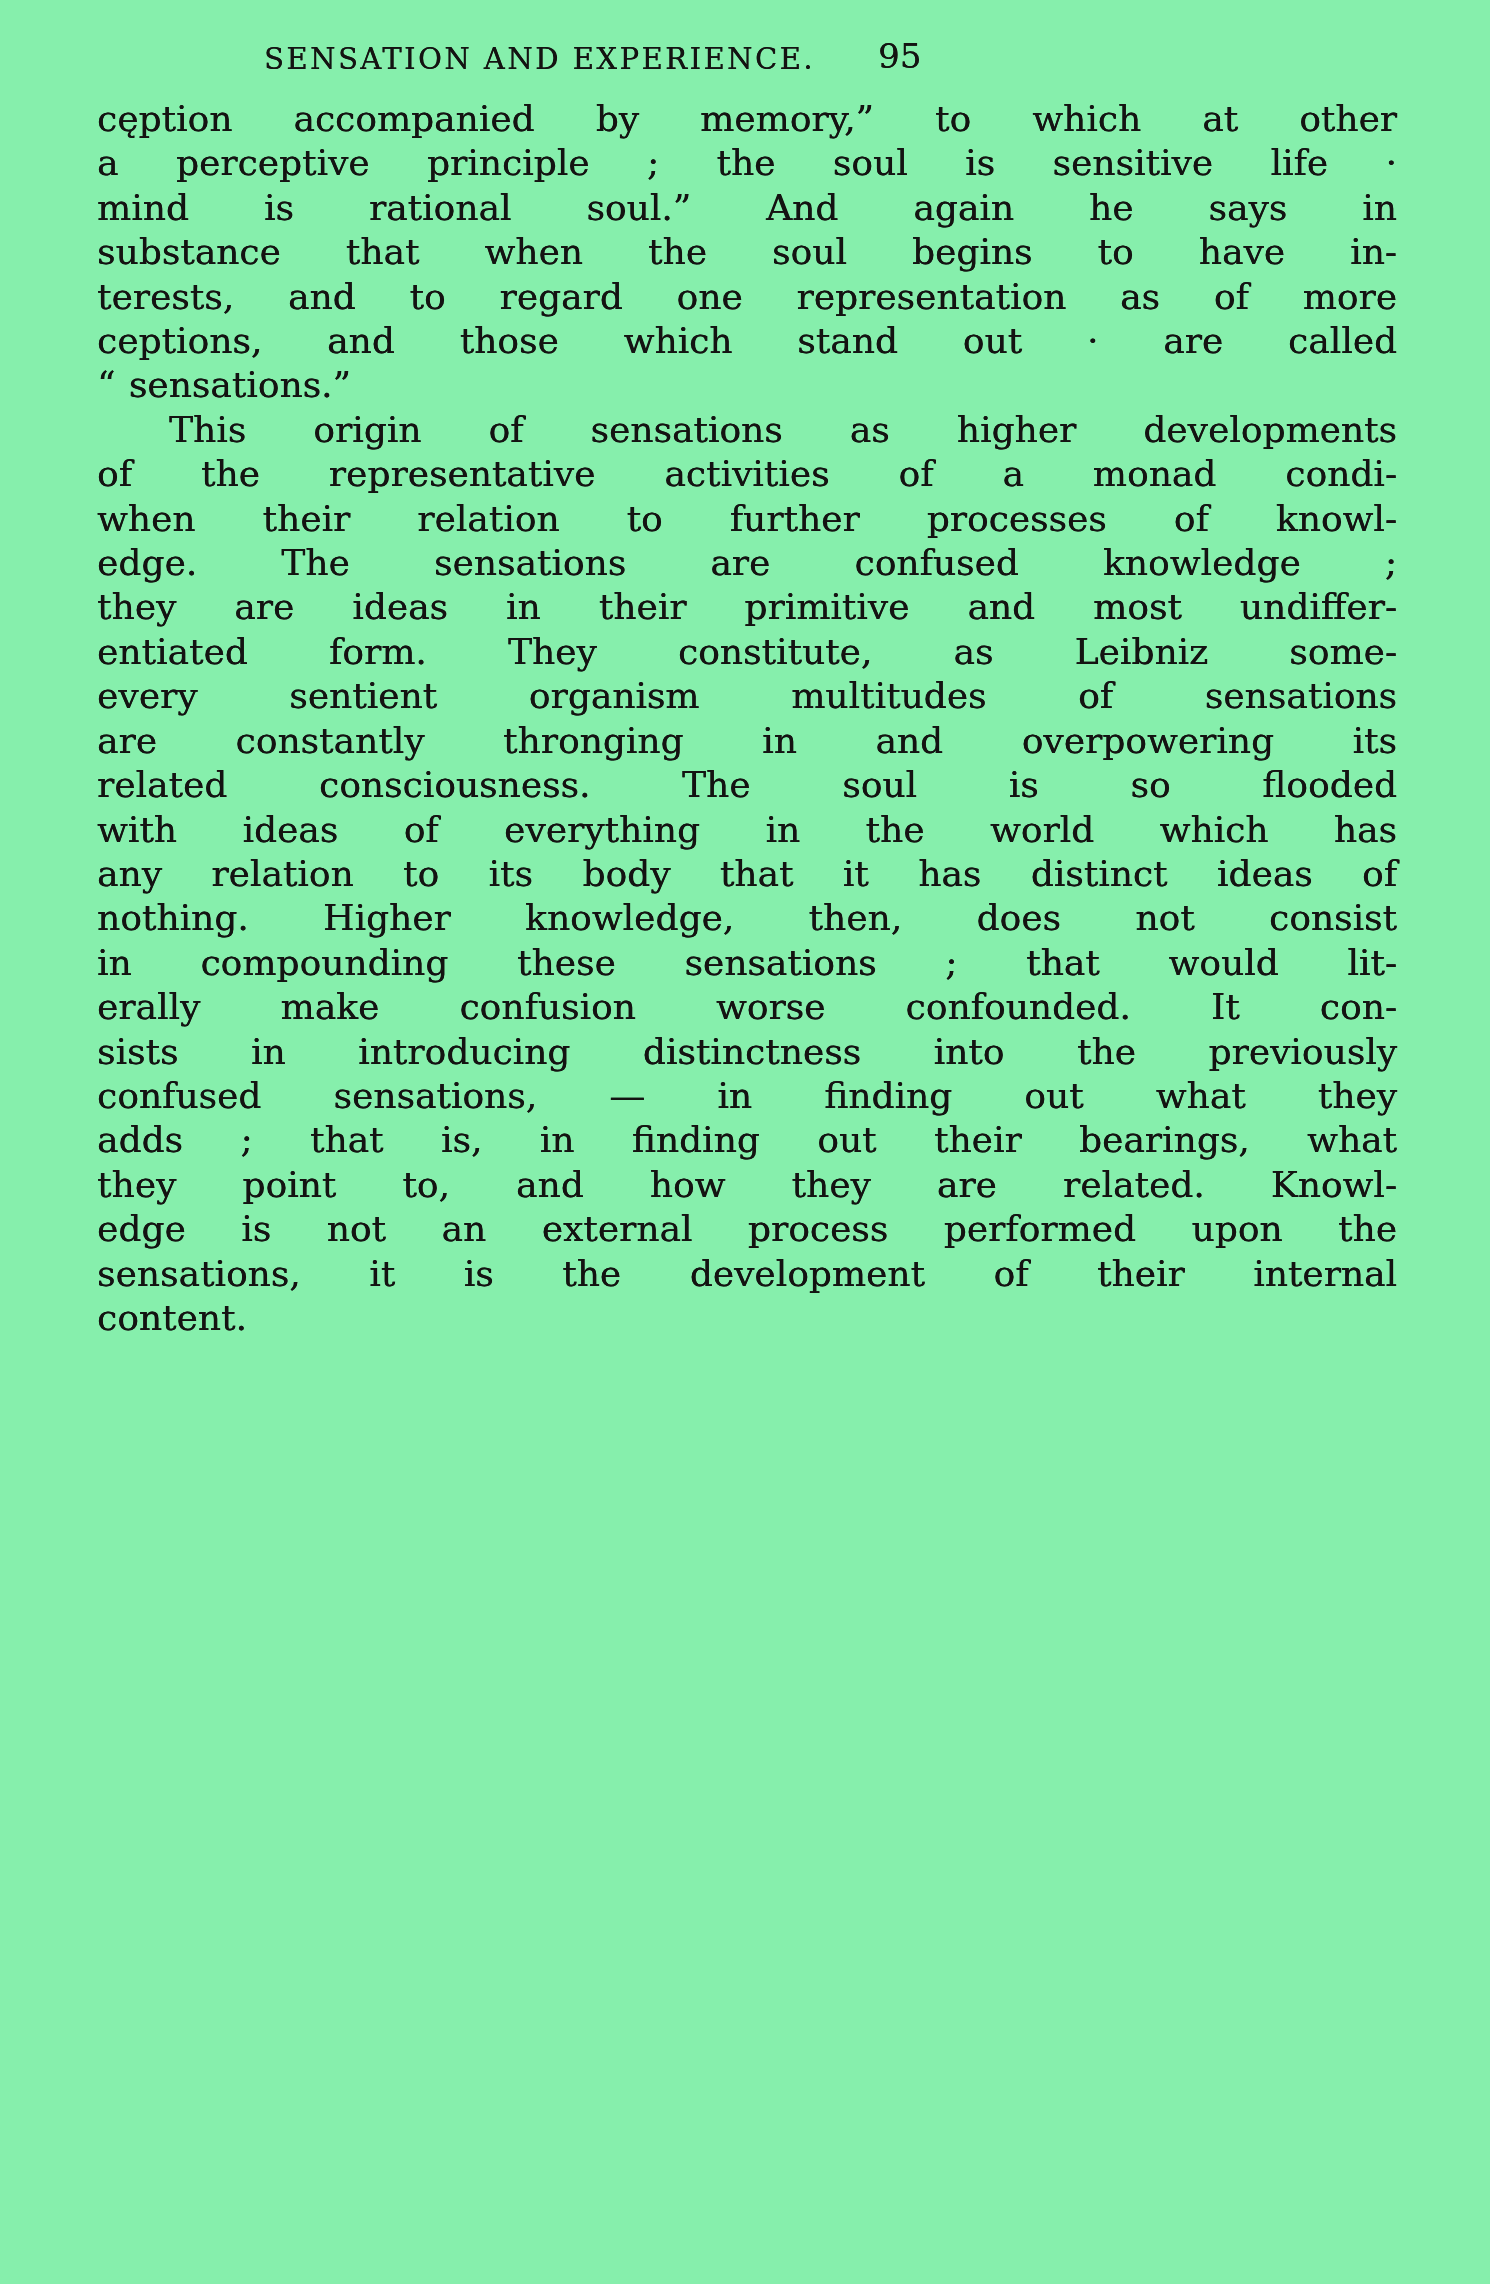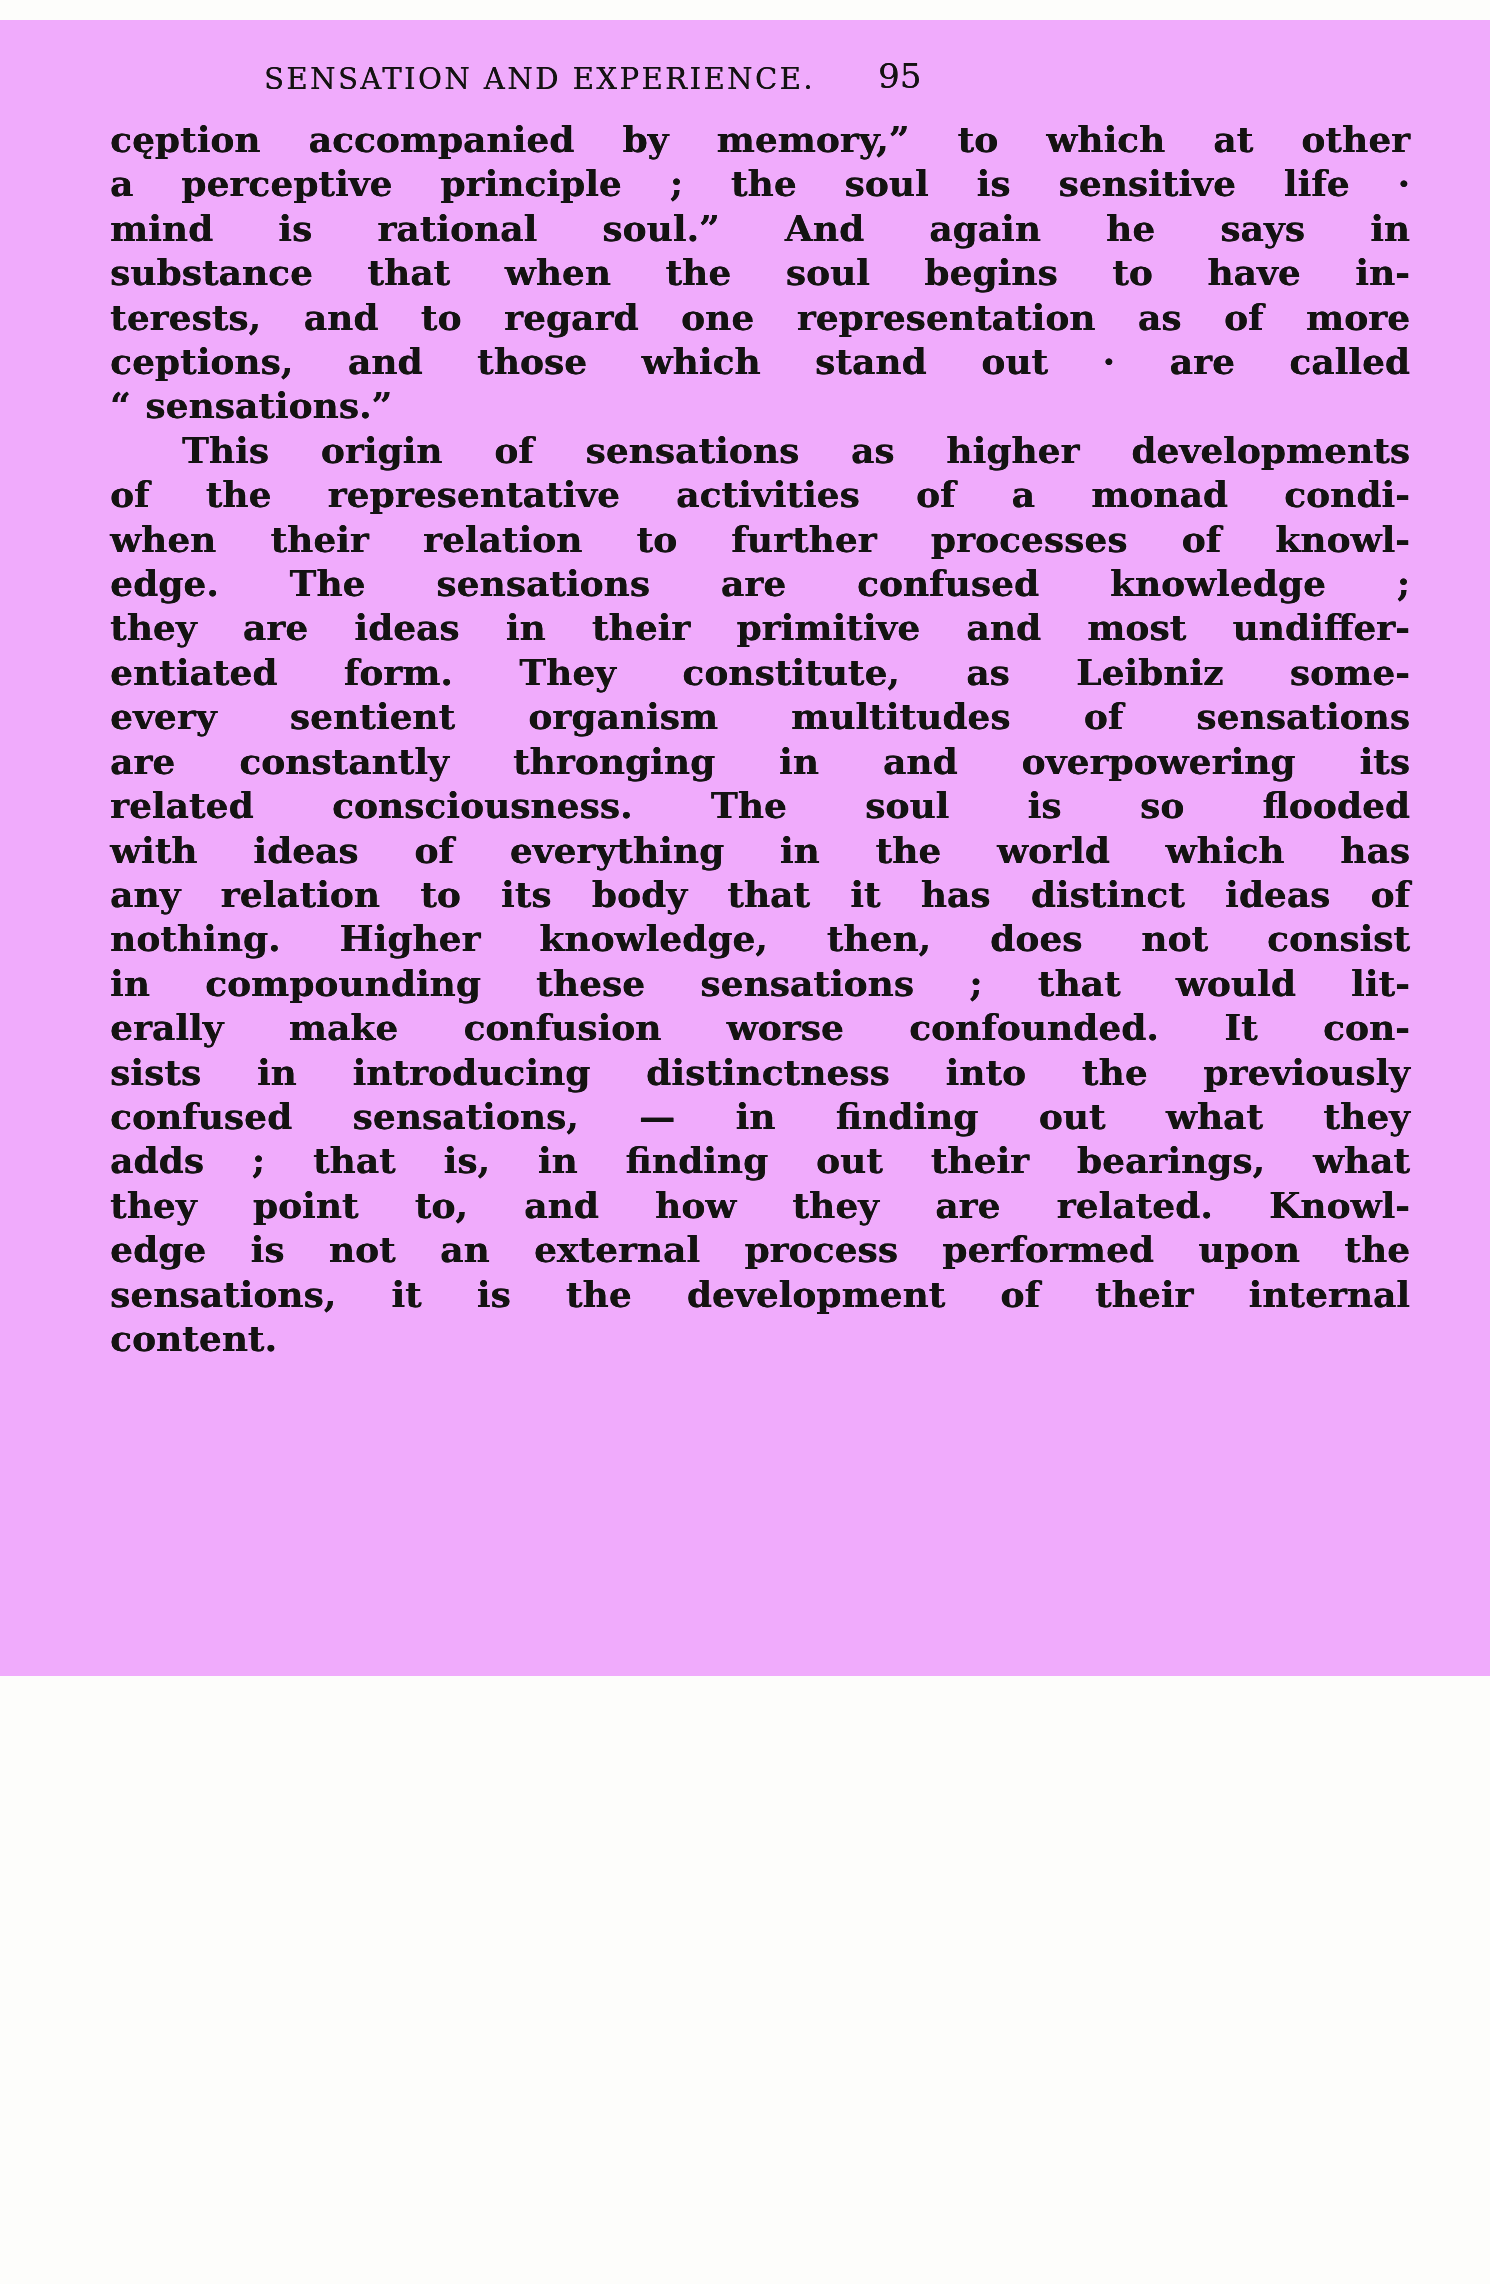--- a/index.html
+++ b/index.html
@@ -3,26 +3,25 @@
 <meta charset="utf-8">
 <style>
   html, body {
     margin: 0;
     padding: 0;
     background: #fdfdfb;
   }
   .page {
     position: relative;
     width: 1490px;
-    height: 1656px;
-    background: #f0abfc;
+    height: 2284px;
+    background: #86efac;
     font-family: "DejaVu Serif", "Liberation Serif", serif;
     color: #141312;
     overflow: hidden;
-    margin-top: 20px;
   }
   .header {
     position: absolute;
     top: 36px;
     left: 0;
     width: 100%;
     height: 48px;
   }
   .running-title {
     position: absolute;
@@ -36,23 +35,22 @@
   .page-number {
     position: absolute;
     left: 878px;
     top: 0px;
     font-size: 34px;
     text-shadow: 0.3px 0 0 currentColor;
   }
   .text-block {
     position: absolute;
     top: 97px;
-    left: 110px;
+    left: 97px;
     width: 1300px;
-    font-weight: bold;
   }
   .paragraph {
     margin: 0;
     padding: 0;
   }
   .line {
     font-size: 36px;
     line-height: 44.4px;
     text-align: justify;
     text-align-last: justify;

